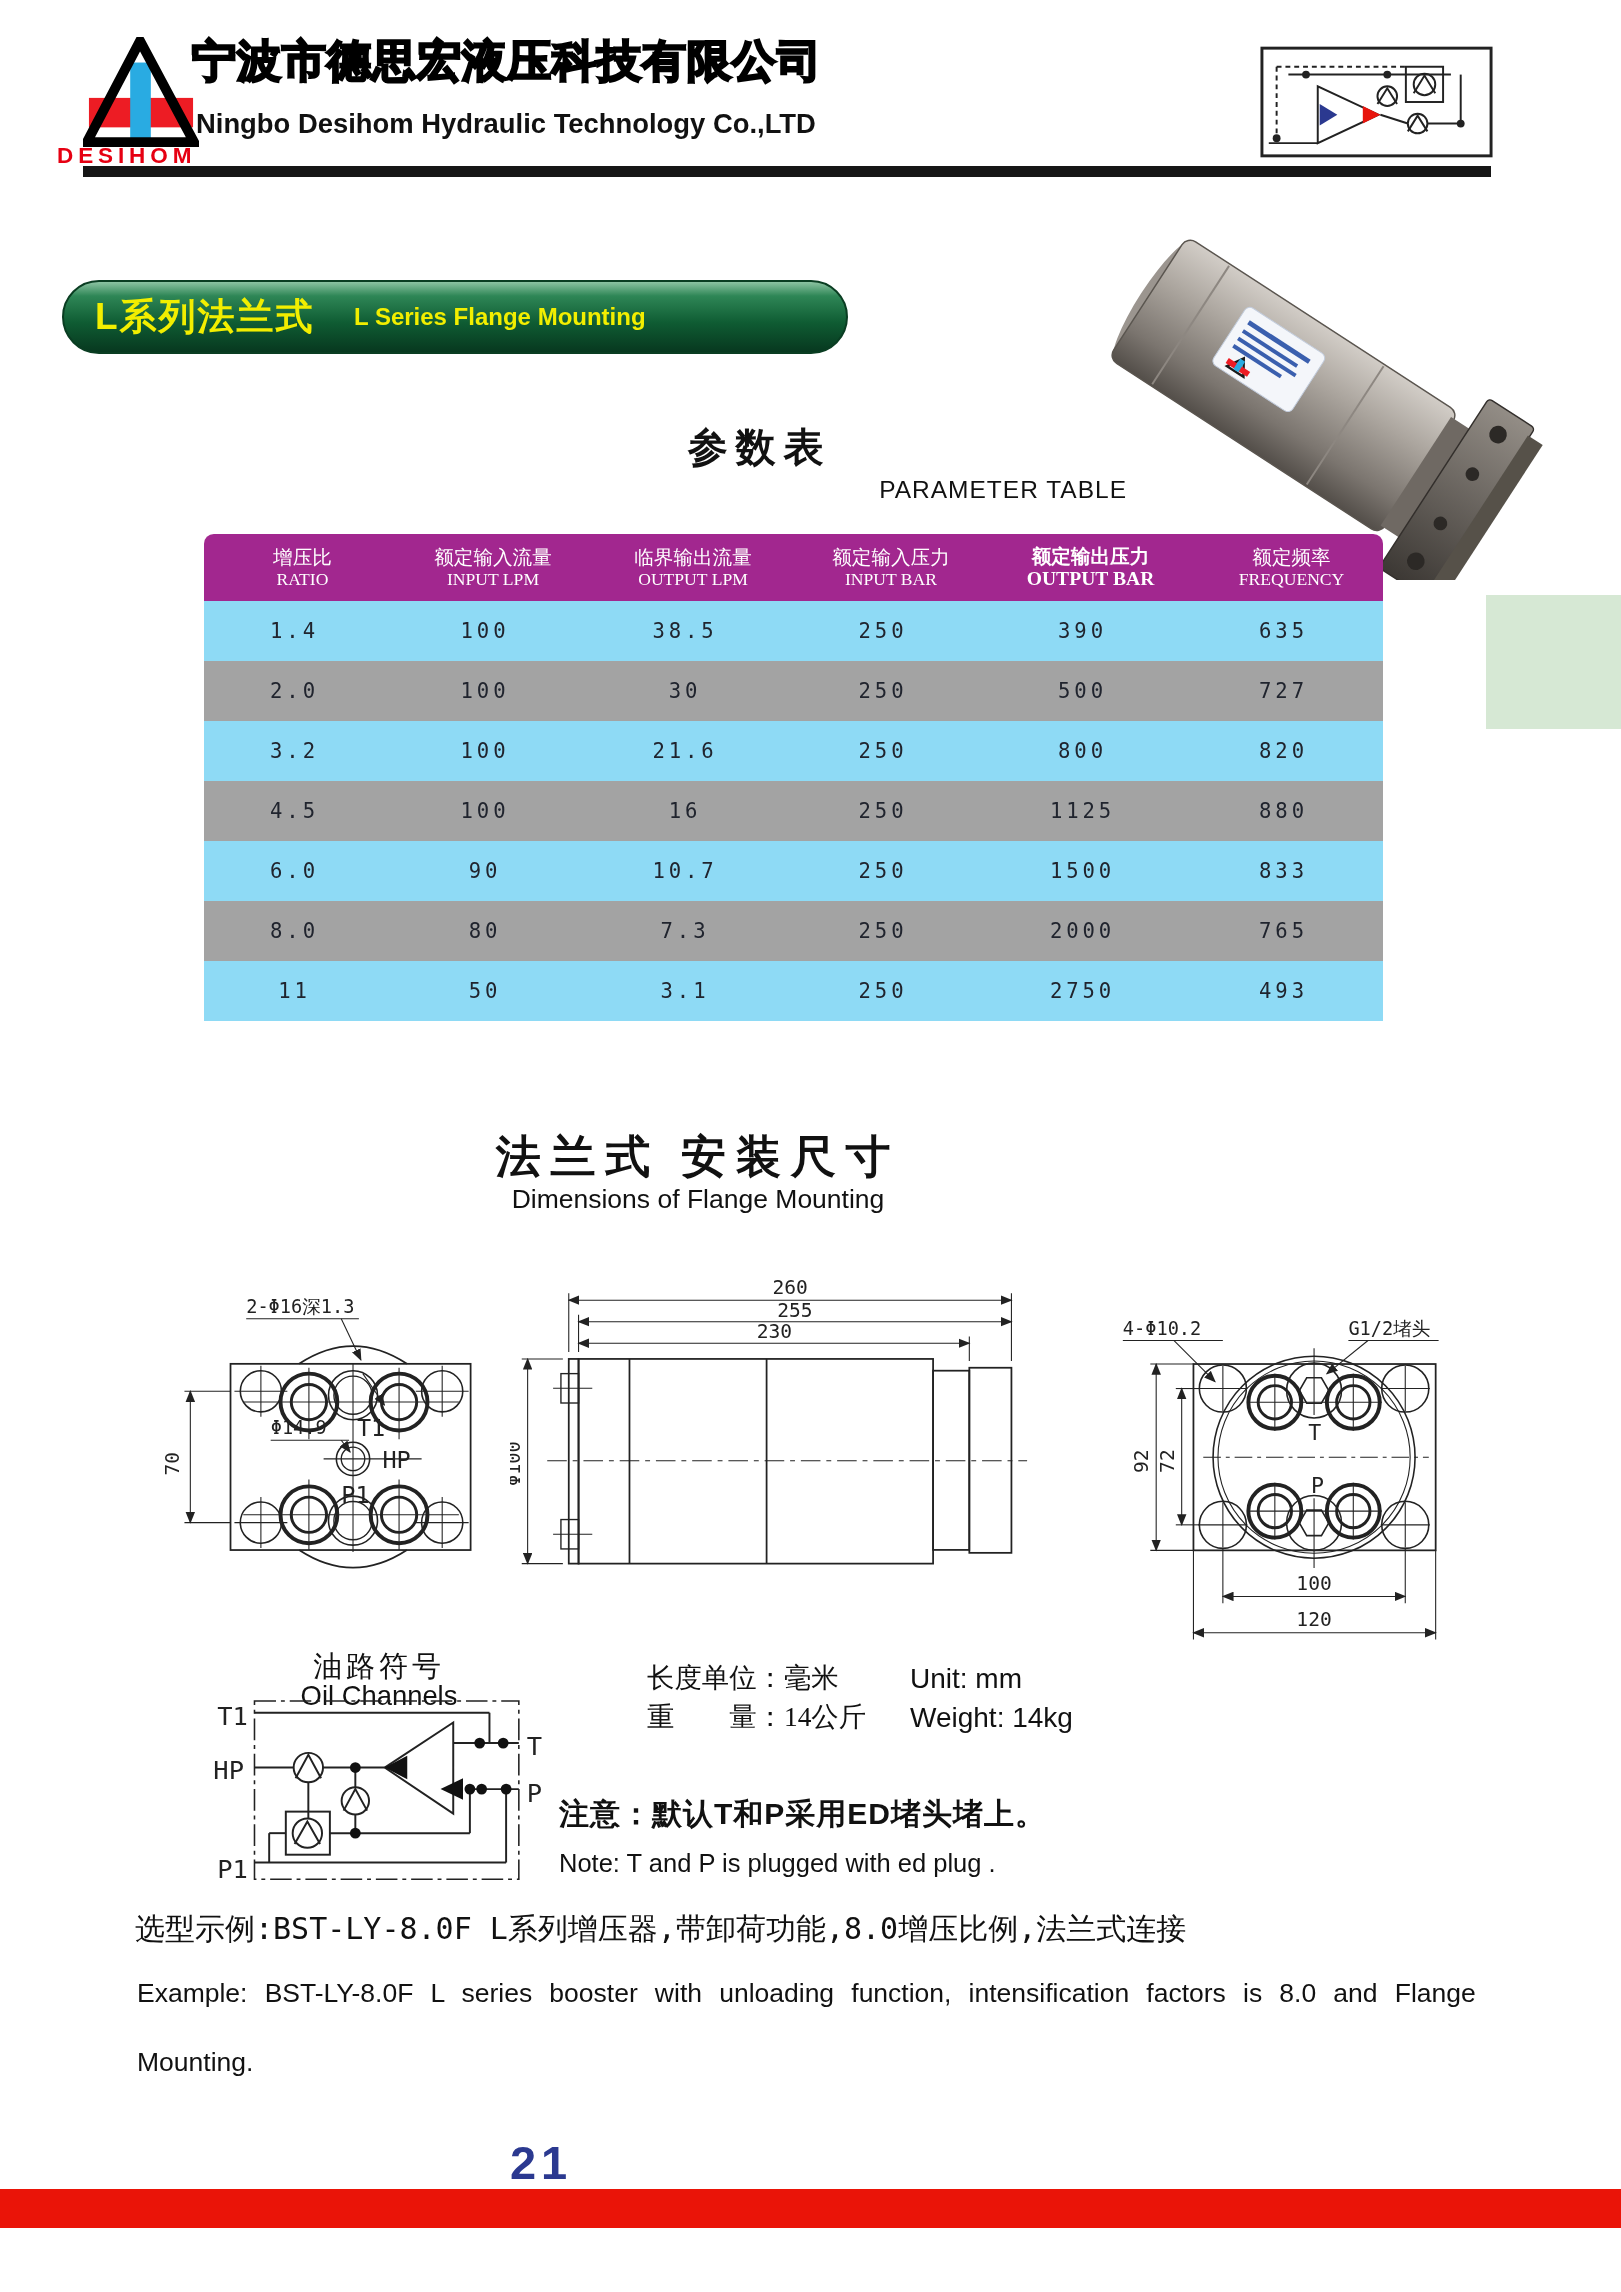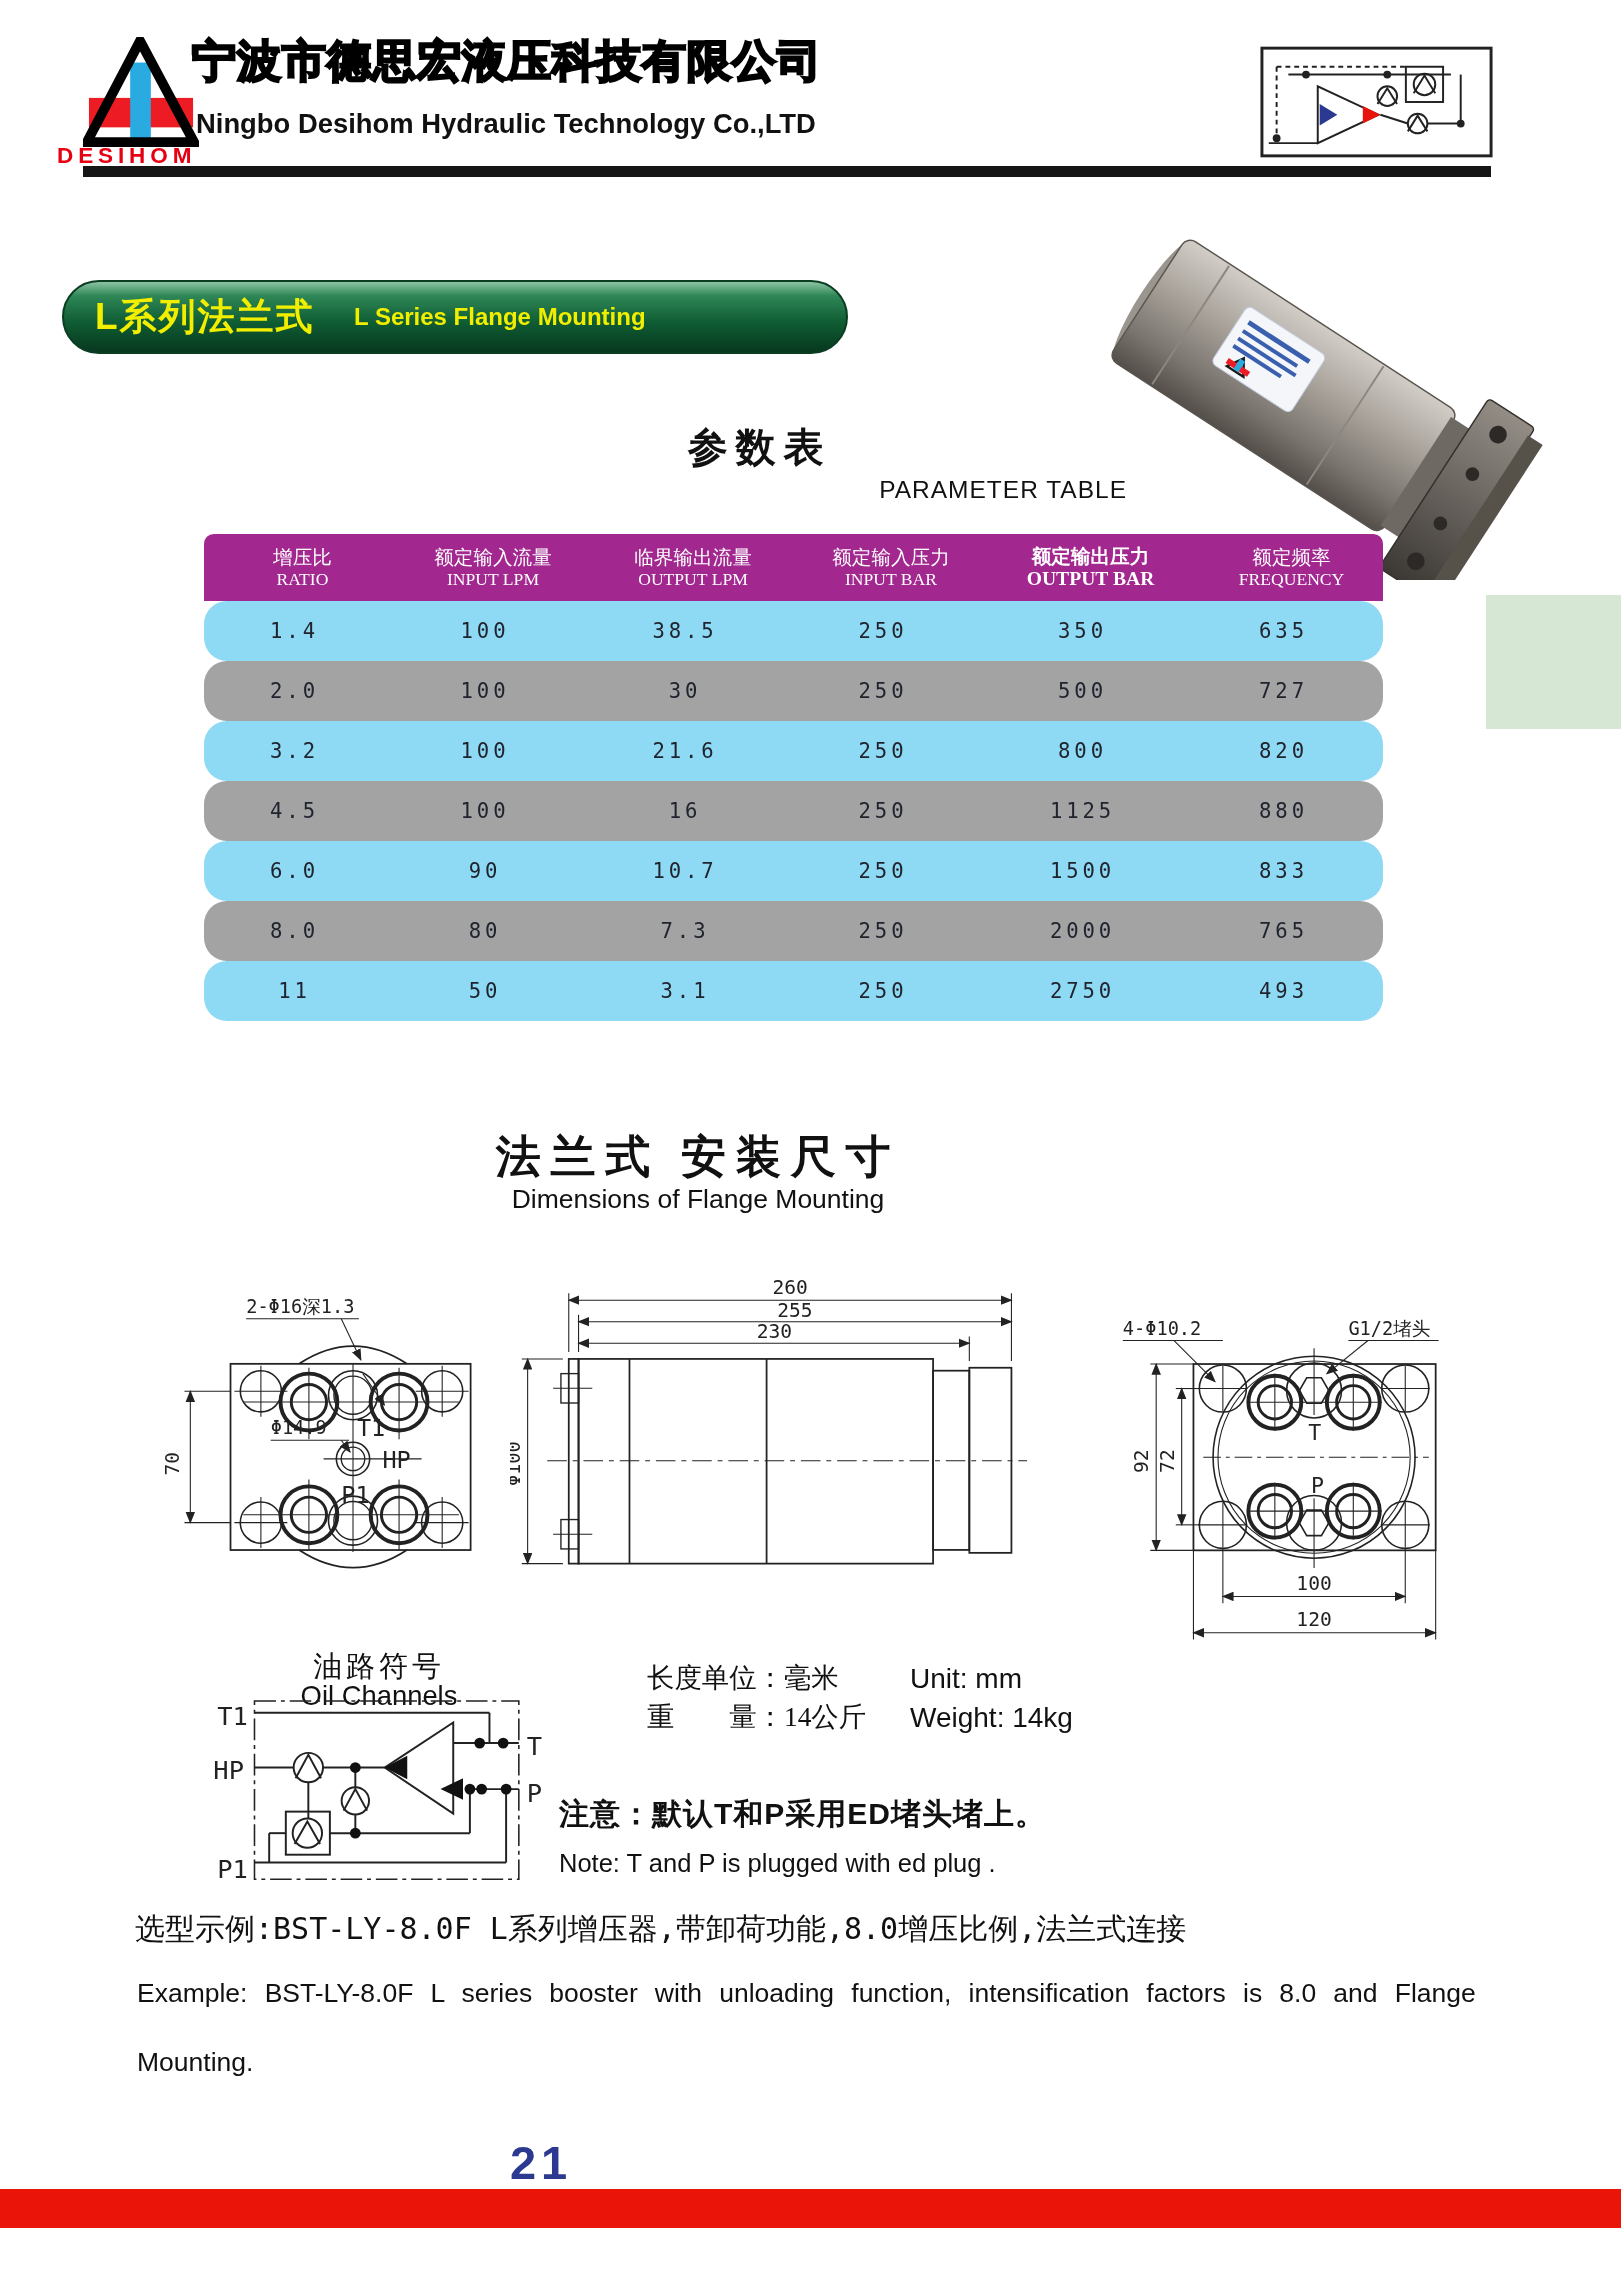--- a/index.html
+++ b/index.html
@@ -24,21 +24,21 @@
   .tbl-title-cn{left:392px;top:420px;width:735px;text-align:center;font-size:40px;
     font-weight:bold;letter-spacing:7.8px;}
   .tbl-title-en{left:392px;top:476px;width:735px;text-align:right;font-size:24.5px;letter-spacing:1px;}
   .ptable{left:204px;top:534px;width:1179px;border-radius:9.8px 9.8px 0 0;overflow:hidden;}
   .phead{display:grid;grid-template-columns:181px 200px 200px 196px 203px 199px;
     background:#a2278f;color:#fff;height:67px;}
   .phead .hc{display:flex;flex-direction:column;align-items:center;justify-content:center;line-height:1.15;padding-left:16px;}
   .phead .cn{font-size:19.6px;}
   .phead .en{font-size:17.6px;font-family:"Liberation Serif",serif;}
   .phead .bold .cn,.phead .bold .en{font-weight:bold;font-size:19.6px;}
-  .prow{display:grid;grid-template-columns:181px 200px 200px 196px 203px 199px;height:60px;border-radius:23px;}
+  .prow{display:grid;grid-template-columns:181px 200px 200px 196px 203px 199px;height:60px;}
   .prow.blue{background:#8edaf5;}
   .prow.mauve{background:#a3a3a3;}
   .prow div{display:flex;align-items:center;justify-content:center;
     font-family:"DejaVu Sans Mono",monospace;font-size:20.6px;letter-spacing:3.9px;color:#20242e;}
   
   .dim-title-cn{left:306px;top:1127px;width:784px;text-align:center;font-size:45px;
     font-family:"Liberation Serif",serif;font-weight:bold;letter-spacing:9.8px;}
   .dim-title-en{left:306px;top:1184px;width:784px;text-align:center;font-size:26.5px;}
   svg text{font-family:"DejaVu Sans Mono",monospace;fill:#222;}
   
@@ -168,21 +168,21 @@
       <div class="hc">
         <span class="cn">额定频率</span>
         <span class="en">FREQUENCY</span>
         </div>
     </div>
     <div class="prow blue">
       <div>1.4</div>
         <div>100</div>
         <div>38.5</div>
         <div>250</div>
-        <div>350</div>
+        <div>390</div>
         <div>635</div>
     </div>
     <div class="prow mauve">
       <div>2.0</div>
         <div>100</div>
         <div>30</div>
         <div>250</div>
         <div>500</div>
         <div>727</div>
     </div>

